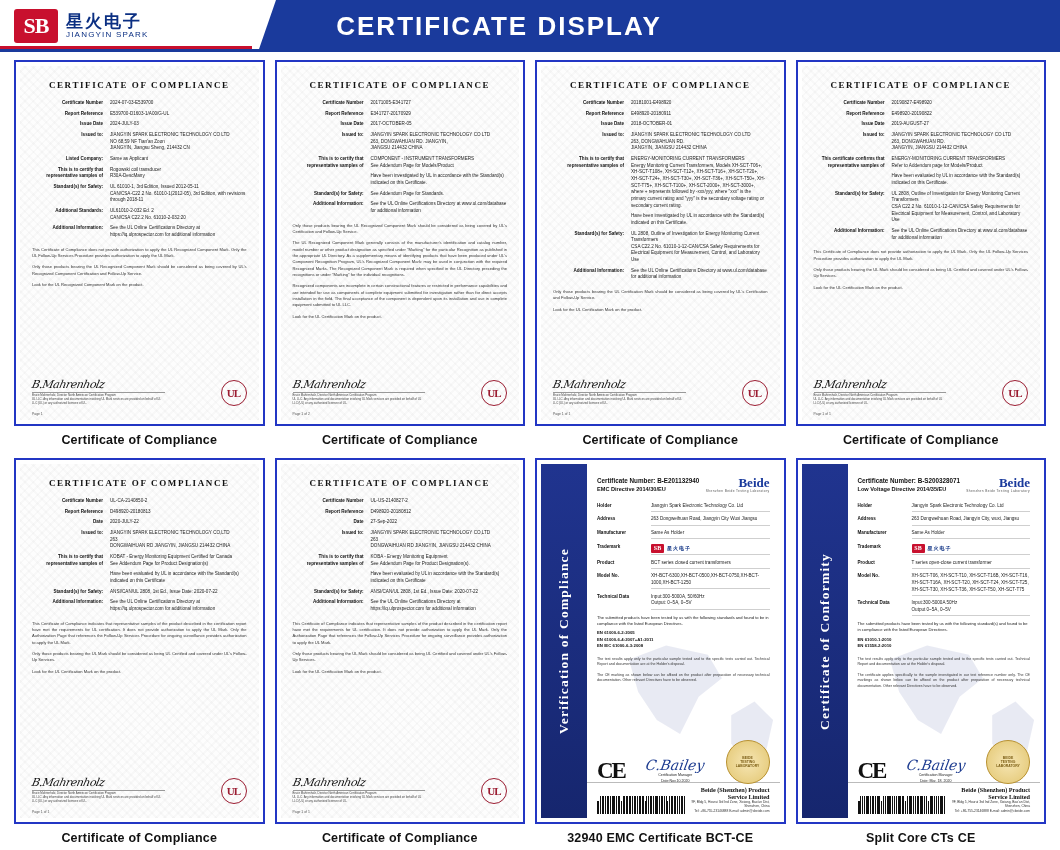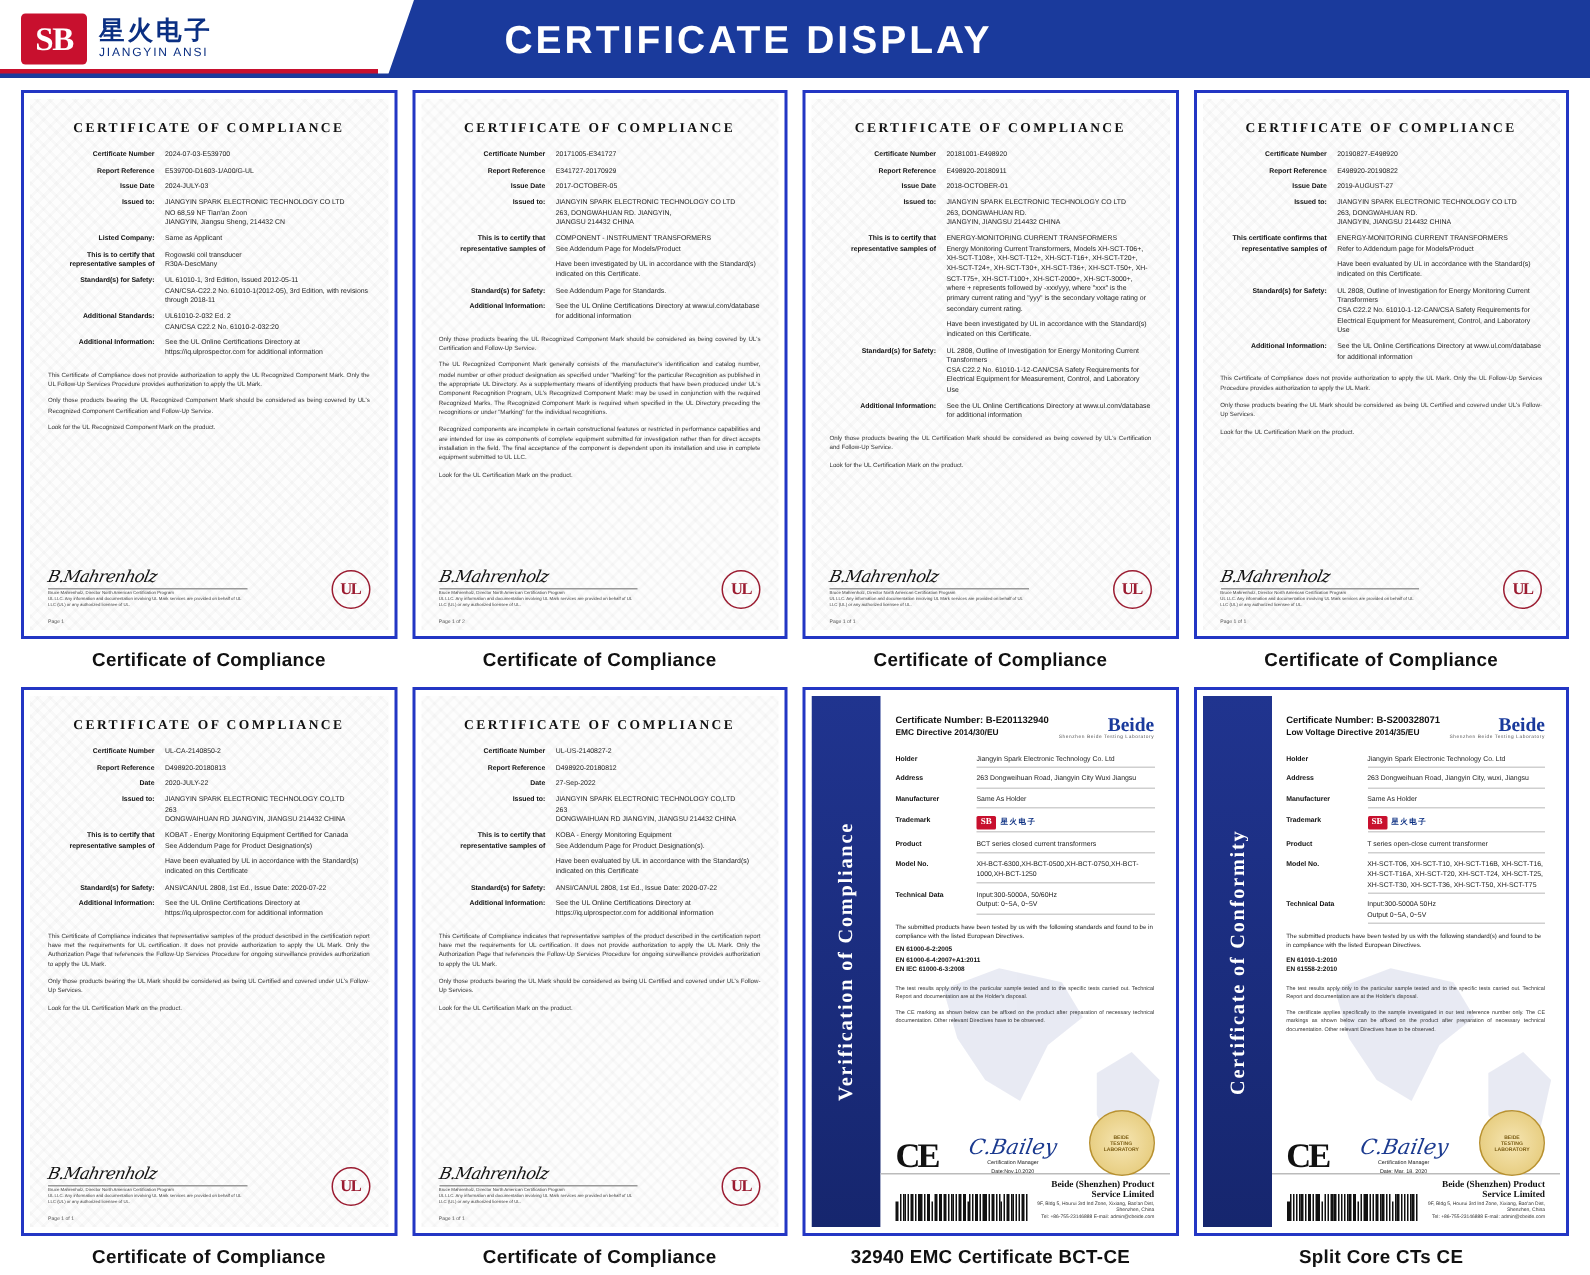--- a/index.html
+++ b/index.html
@@ -281,21 +281,21 @@
   .barcode i.s { height: 70%; }
 </style>
 </head>
 <body>
 
 <div class="header">
   <div class="logo-box">
     <div class="logo-mark">SB</div>
     <div class="logo-text">
       <div class="logo-cn">星火电子</div>
-      <div class="logo-en">JIANGYIN ANSI</div>
+      <div class="logo-en">JIANGYIN SPARK</div>
     </div>
   </div>
   <div class="title-bar">
     <div class="title">CERTIFICATE DISPLAY</div>
   </div>
   <div class="red-bar"></div>
   <div class="blue-underline"></div>
 </div>
 
 <div class="grid" id="cert-grid">

